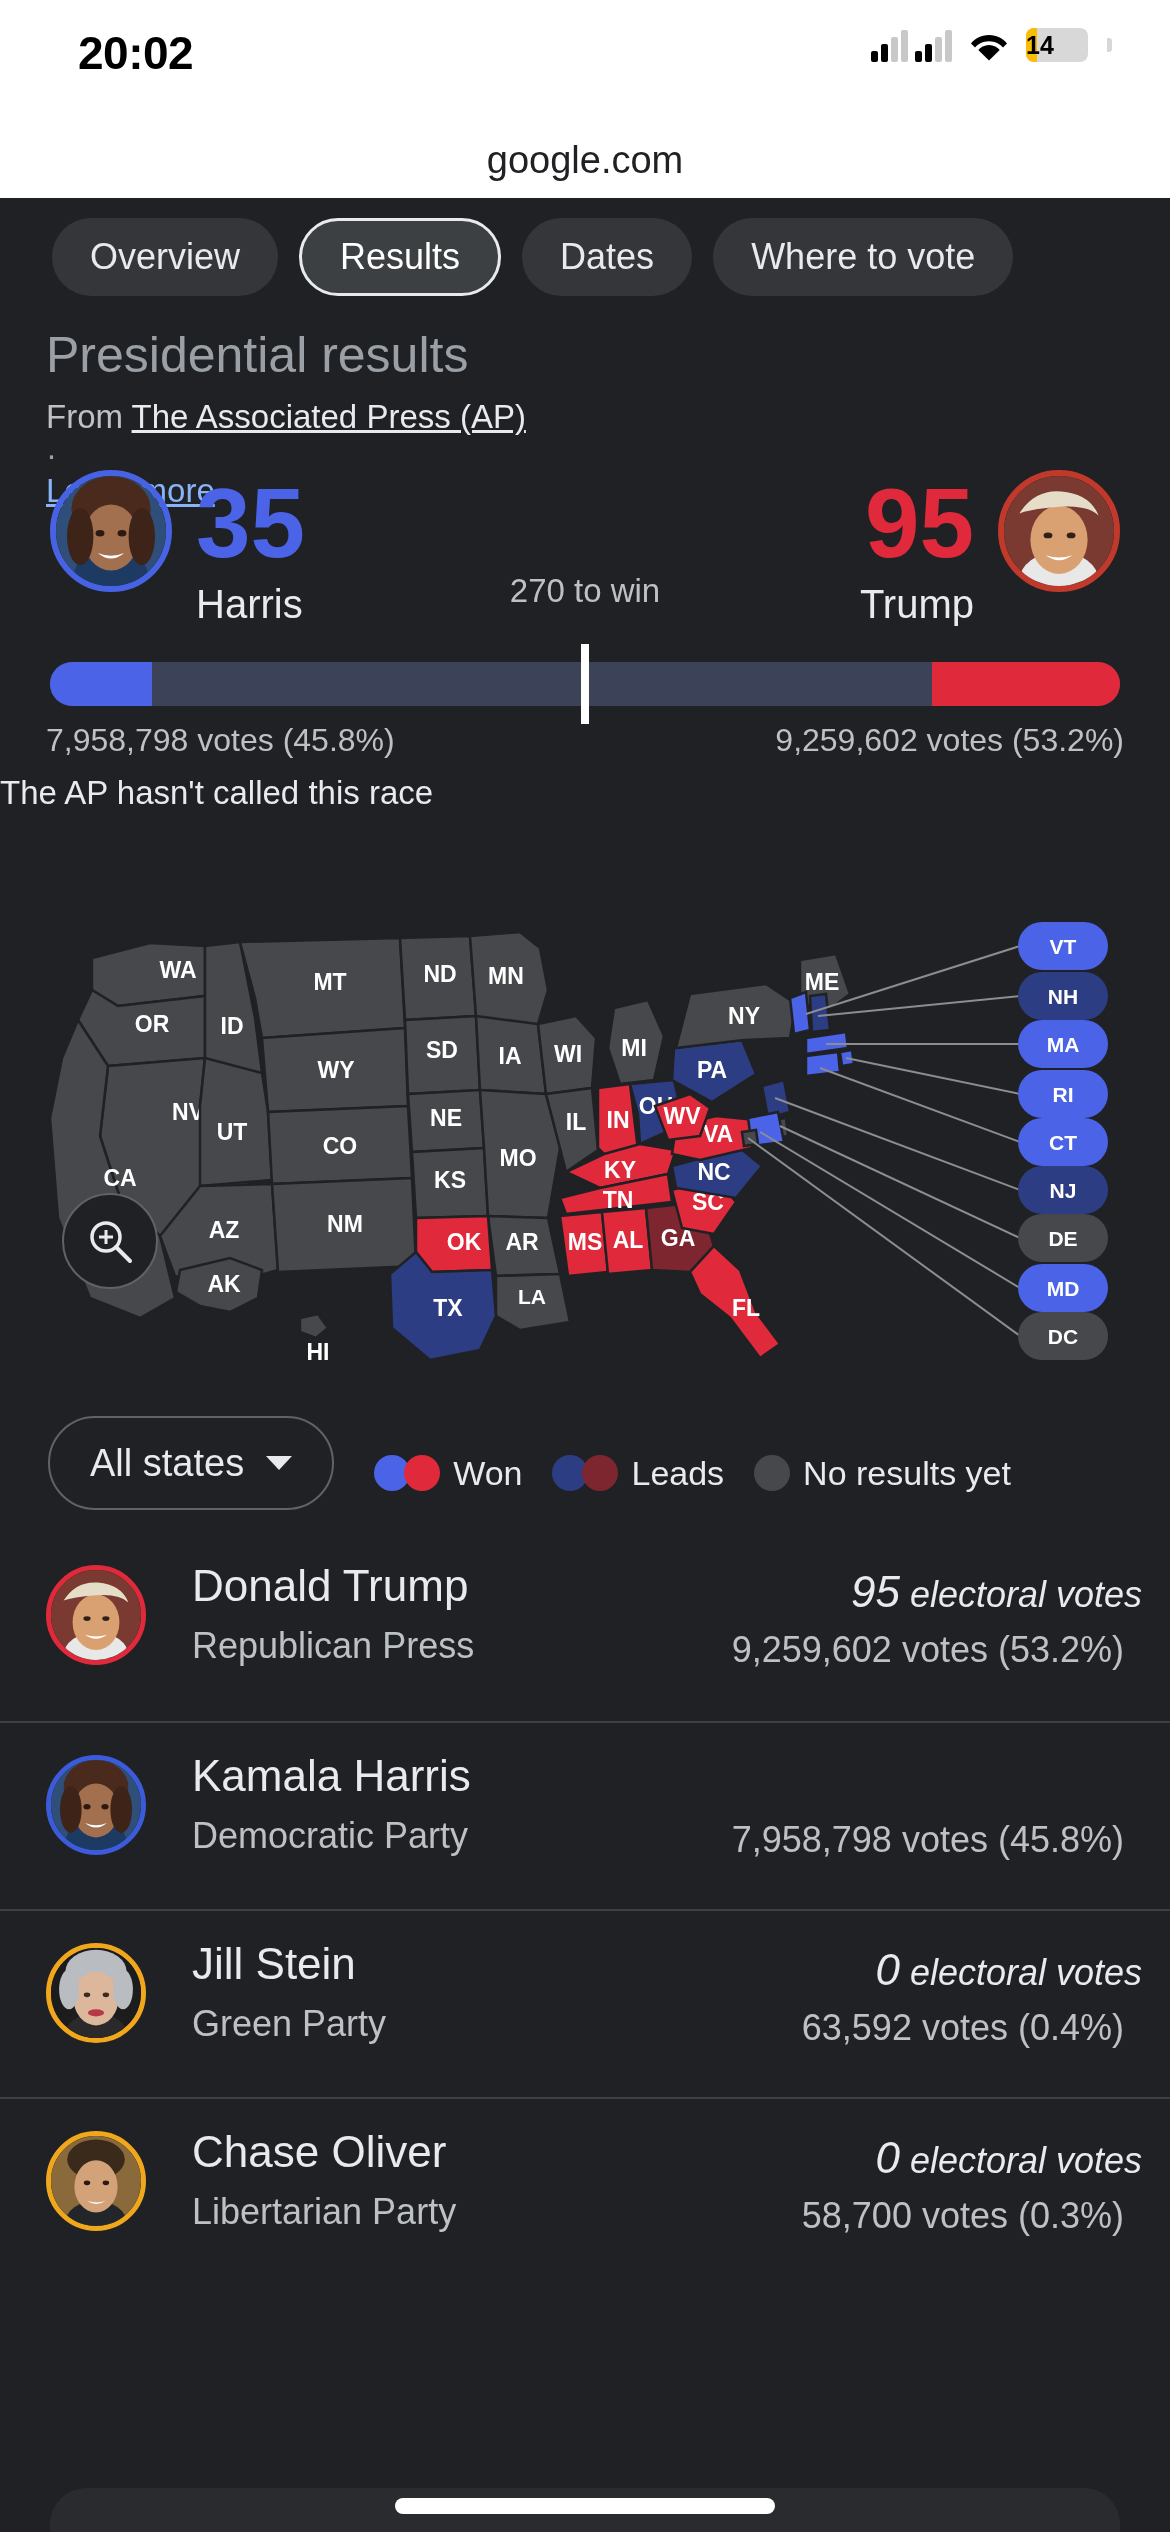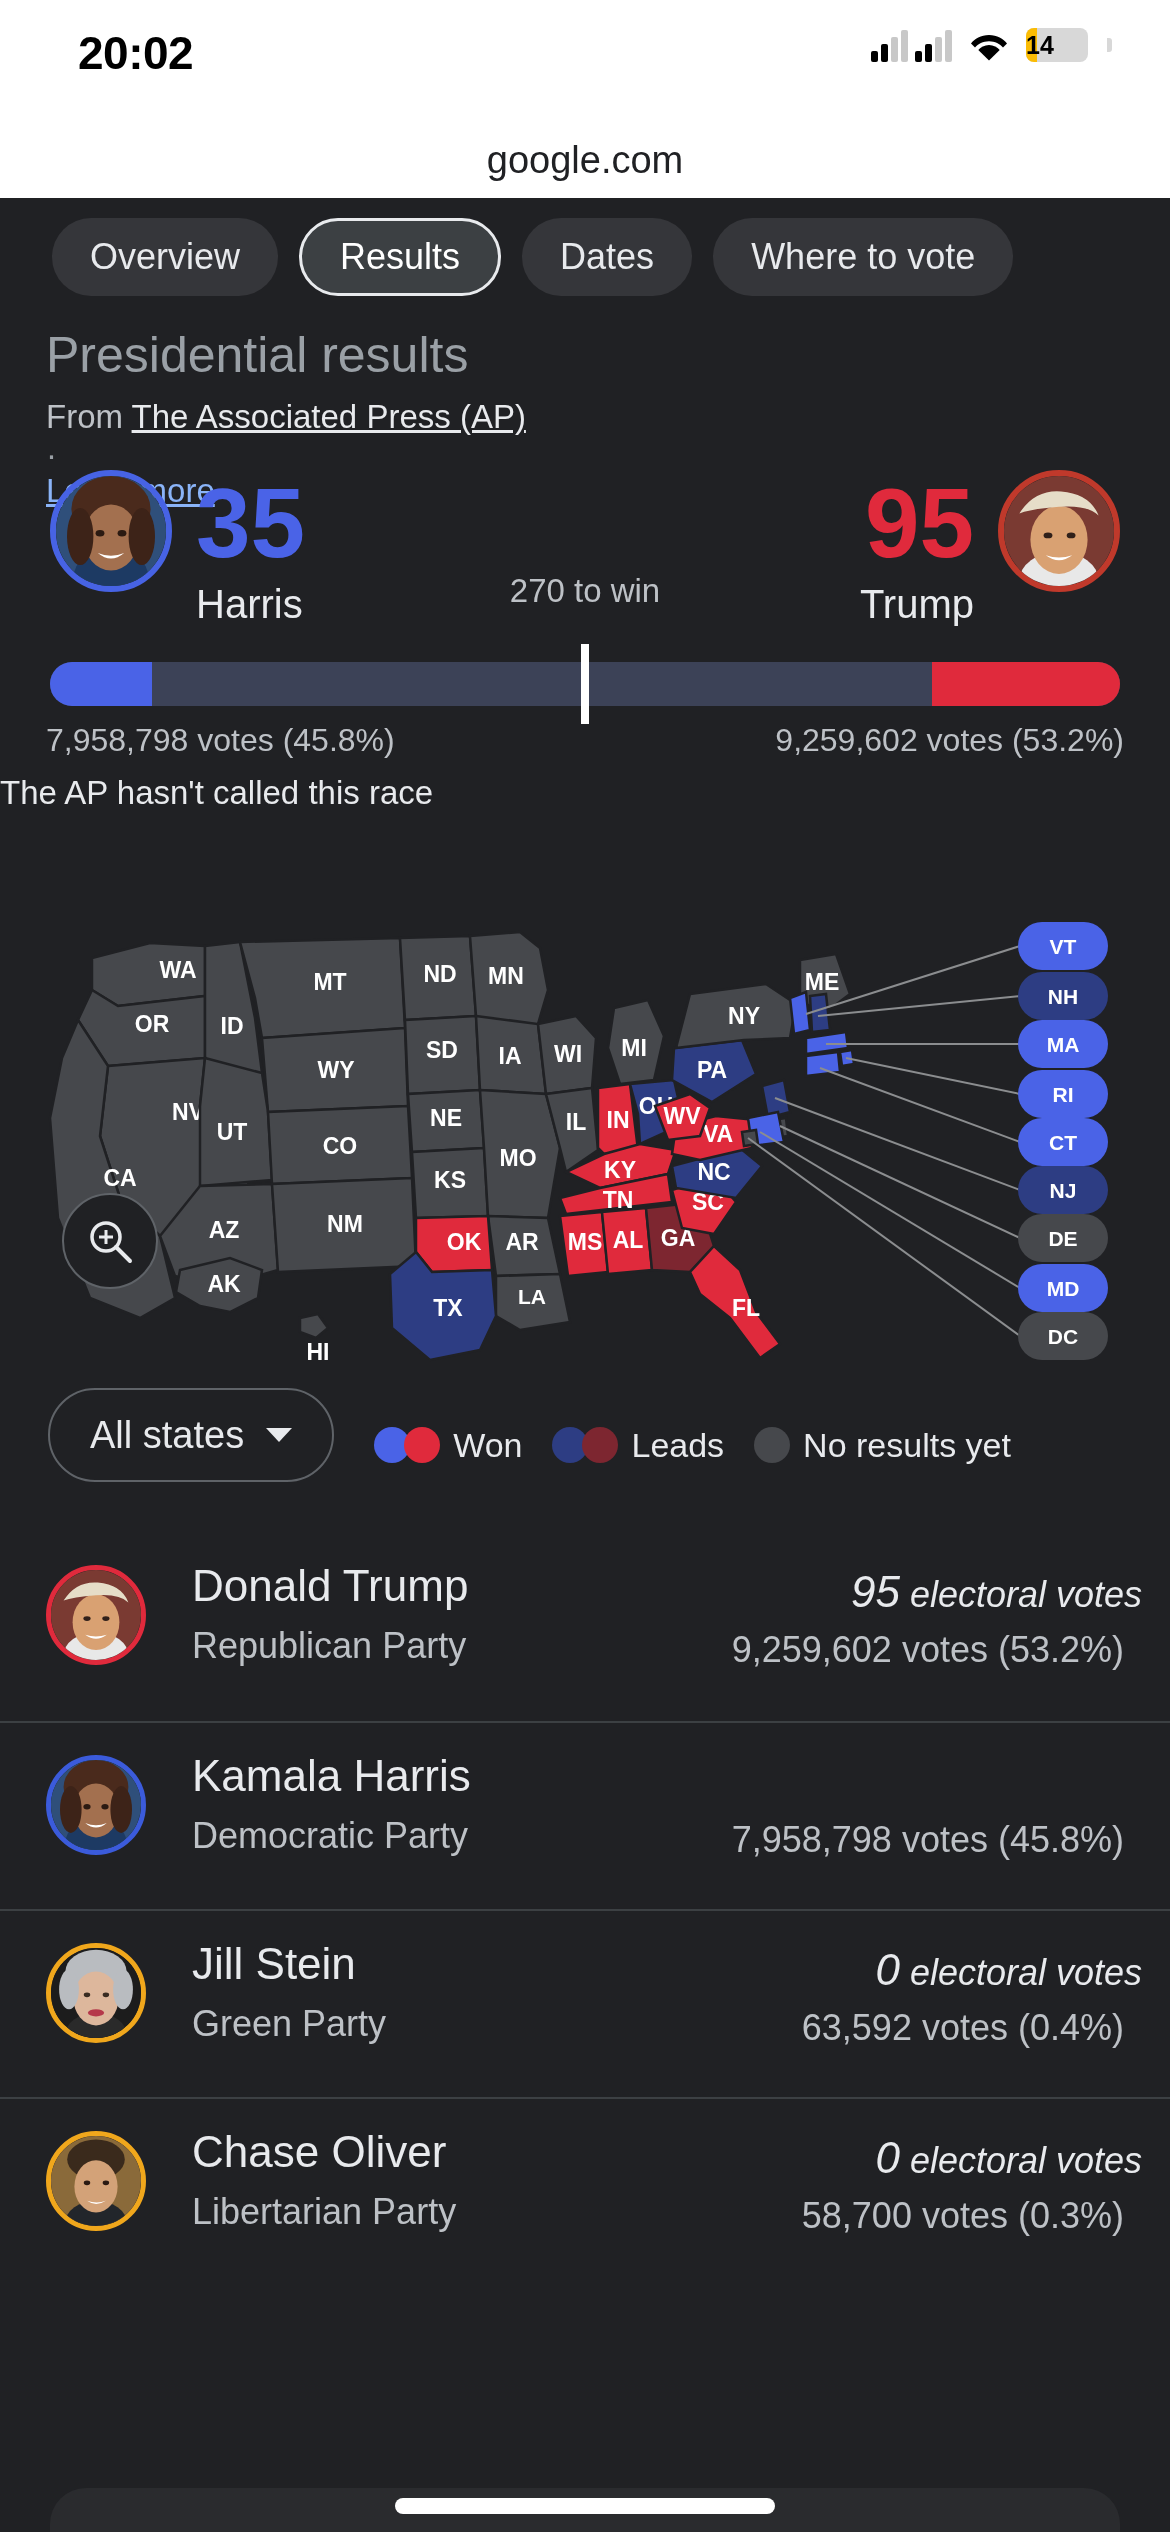--- a/index.html
+++ b/index.html
@@ -108,21 +108,21 @@
   
   .mapwrap { position:absolute; top:700px; left:0; width:1170px; height:480px; }
   .mapwrap svg { display:block; }
   .zoombtn {
     position:absolute; left:62px; top:295px; width:96px; height:96px;
     border-radius:50%; border:2px solid #5f6368; background:#202124;
     display:flex; align-items:center; justify-content:center;
   }
 
   
-  .legendrow { position:absolute; top:1182px; left:0; width:1080px; height:110px; display:flex; align-items:center; }
+  .legendrow { position:absolute; top:1210px; left:0; width:1080px; height:110px; display:flex; align-items:center; }
   .statesel {
     margin-left:48px; height:94px; border:2px solid #5f6368; border-radius:47px;
     display:flex; align-items:center; gap:22px; padding: 0 40px;
     font-size:38px; color:#e8eaed;
   }
   .caret { width:0;height:0;border-left:13px solid transparent;border-right:13px solid transparent;border-top:14px solid #e8eaed; }
   .legend { display:flex; align-items:center; margin-left:40px; gap:30px;margin-top:20px; }
   .lg { display:flex; align-items:center; gap:13px; font-size:34px; color:#e8eaed; white-space:nowrap; }
   .dot { width:36px;height:36px;border-radius:50%; display:block; }
   .dots { display:flex; }
@@ -468,21 +468,21 @@
               <rect width="100" height="100" fill="#7a3a32"></rect>
               <ellipse cx="50" cy="95" rx="36" ry="26" fill="#e8e8e8"></ellipse>
               <ellipse cx="50" cy="58" rx="26" ry="31" fill="#d9a172"></ellipse>
               <path d="M14 34 q14 -22 38 -20 q26 2 34 22 q-10 -10 -36 -8 q-26 2 -36 6z" fill="#e6ddc8"></path>
               <ellipse cx="40" cy="54" rx="4" ry="2.6" fill="#30201a"></ellipse>
               <ellipse cx="61" cy="54" rx="4" ry="2.6" fill="#30201a"></ellipse>
               <path d="M38 72 q12 9 24 0 q-12 4 -24 0z" fill="#fff"></path>
             </svg>
         </div>
         <div class="rname">Donald Trump</div>
-        <div class="rparty">Republican Party</div>
+        <div class="rparty">Republican Press</div>
         <div class="rev"><b>95</b> <span>electoral votes</span></div>
         <div class="rvotes">9,259,602 votes (53.2%)</div>
       </div>
 
       <div class="rrow">
         <div class="pic" style="border:5px solid #3b5bdb">
           <svg class="face" viewBox="0 0 100 100">
               <rect width="100" height="100" fill="#2f4f7a"></rect>
               <ellipse cx="50" cy="92" rx="34" ry="26" fill="#1d3a63"></ellipse>
               <ellipse cx="50" cy="30" rx="36" ry="30" fill="#4a2a1c"></ellipse>

